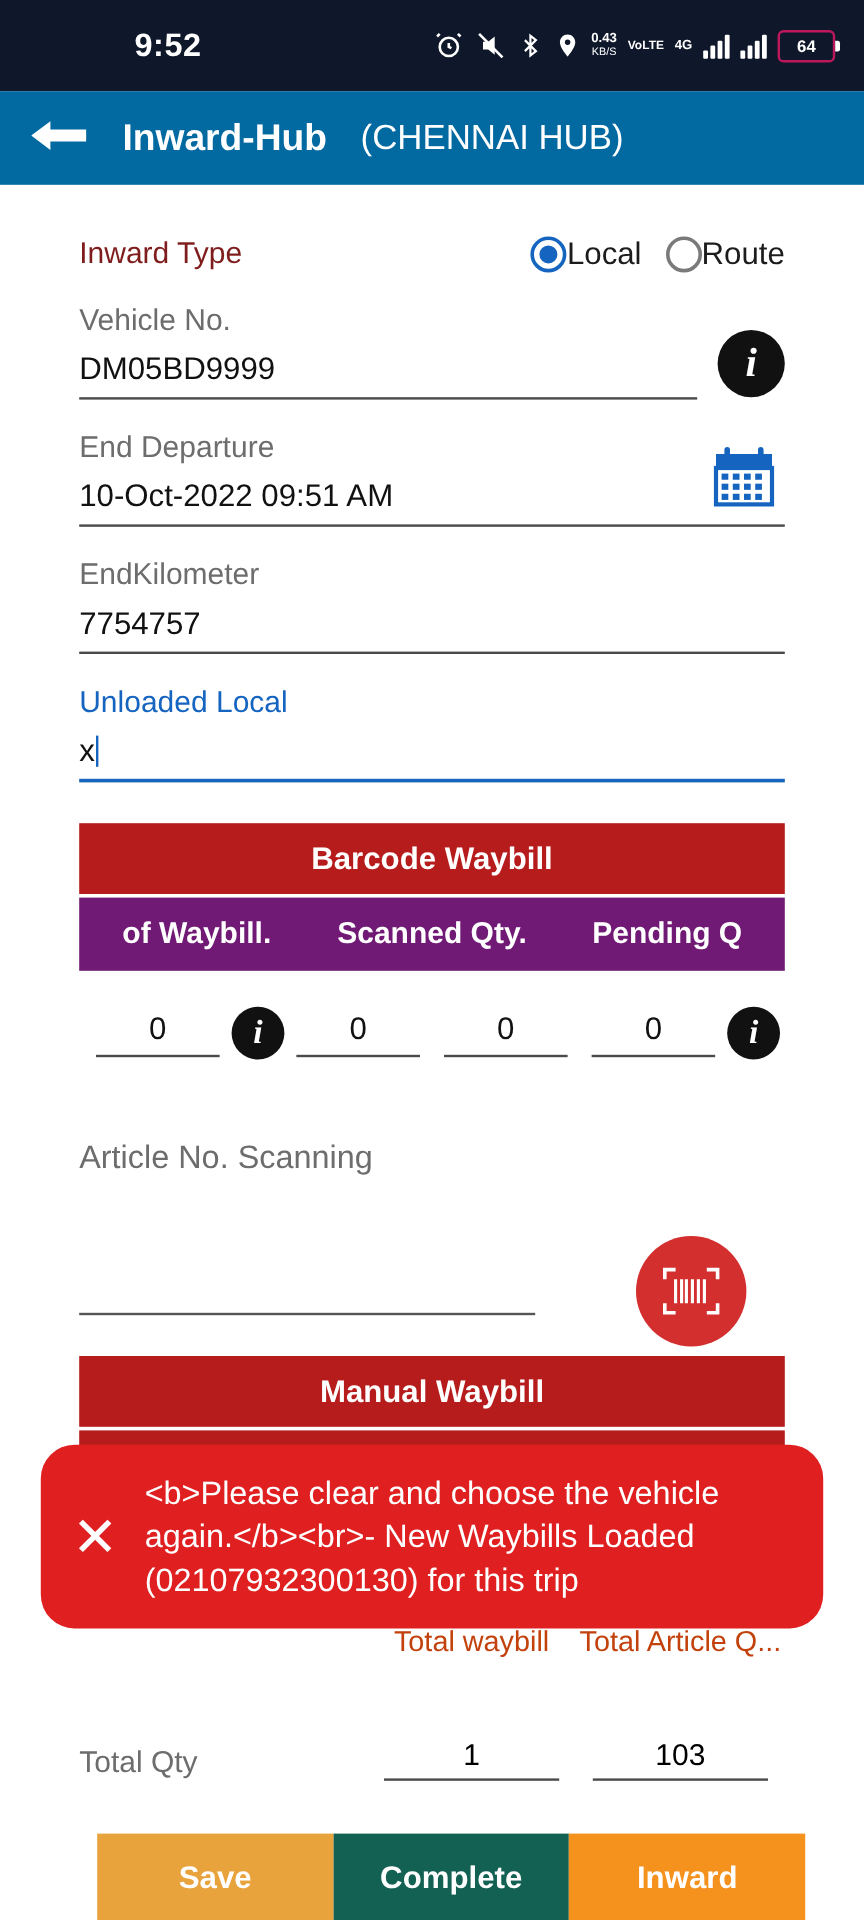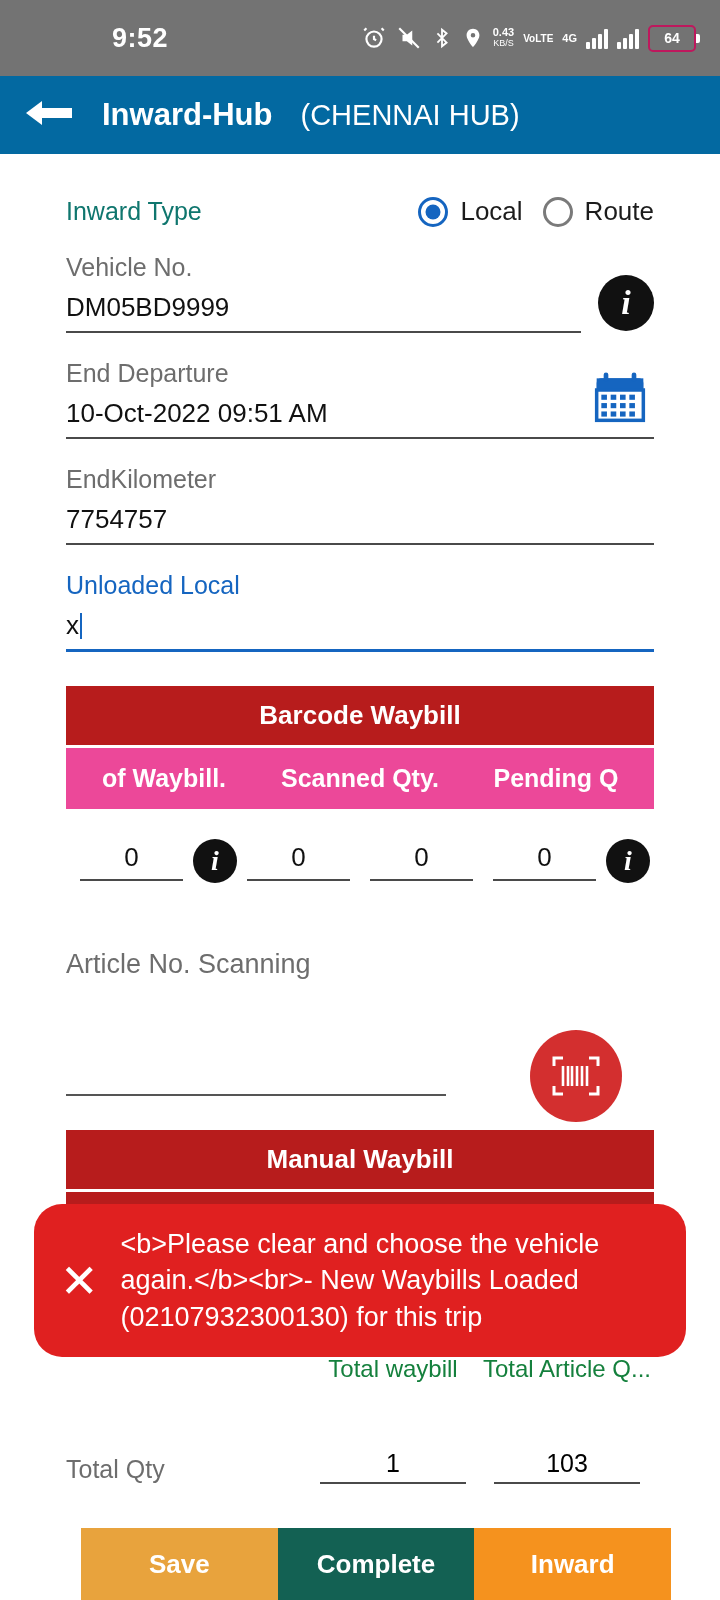--- a/index.html
+++ b/index.html
@@ -11,21 +11,21 @@
     height: 1600px;
     font-family: "Liberation Sans", sans-serif;
     background: #ffffff;
     overflow: hidden;
     position: relative;
   }
 
   
   .status-bar {
     height: 76px;
-    background: #737373;
+    background: #0f172a;
     display: flex;
     align-items: center;
     padding: 0 24px;
     box-sizing: border-box;
     color: #ffffff;
   }
   .status-time {
     font-size: 27px;
     font-weight: bold;
     margin-left: 88px;
@@ -109,33 +109,32 @@
   .content {
     padding: 0 66px;
     box-sizing: border-box;
   }
   .row-inward {
     display: flex;
     align-items: center;
     margin-top: 42px;
   }
   .label-muted {
-    color: #0f766e;
+    color: #7f1d1d;
     font-size: 25px;
   }
   .radio-group {
     margin-left: auto;
     display: flex;
     align-items: center;
     gap: 20px;
   }
   .radio {
     display: flex;
     align-items: center;
-    gap: 12px;
     cursor: pointer;
   }
   .radio .circle {
     width: 30px;
     height: 30px;
     border-radius: 50%;
     border: 3px solid #7a7a7a;
     box-sizing: border-box;
     position: relative;
   }
@@ -211,21 +210,21 @@
   .section-bar {
     background: #b71c1c;
     color: #fff;
     text-align: center;
     font-weight: bold;
     font-size: 26px;
     padding: 14px 0;
     margin-top: 34px;
   }
   .table-head {
-    background: #ec4899;
+    background: #701a75;
     color: #fff;
     font-weight: bold;
     font-size: 25px;
     display: flex;
     padding: 16px 0;
     margin-top: 3px;
   }
   .table-head div { flex: 1; text-align: center; }
 
   .table-row {
@@ -312,21 +311,21 @@
   .totals-label { flex: 0 0 240px; font-size: 25px; color: #6d6d6d; margin-top: 44px; }
   .total-cell {
     flex: 1;
     margin: 0 14px;
     text-align: center;
     border-bottom: 2px solid #4a4a4a;
     font-size: 25px;
     padding-bottom: 4px;
   }
   .subheads { display:flex; margin-top: 18px; }
-  .subheads div { flex:1; text-align:center; font-size:24px; color:#15803d; }
+  .subheads div { flex:1; text-align:center; font-size:24px; color:#c2410c; }
   .subheads .spacer { flex: 0 0 240px; }
 
   
   .toast {
     position: absolute;
     left: 34px;
     top: 1204px;
     width: 652px;
     background: #e02020;
     border-radius: 28px;

